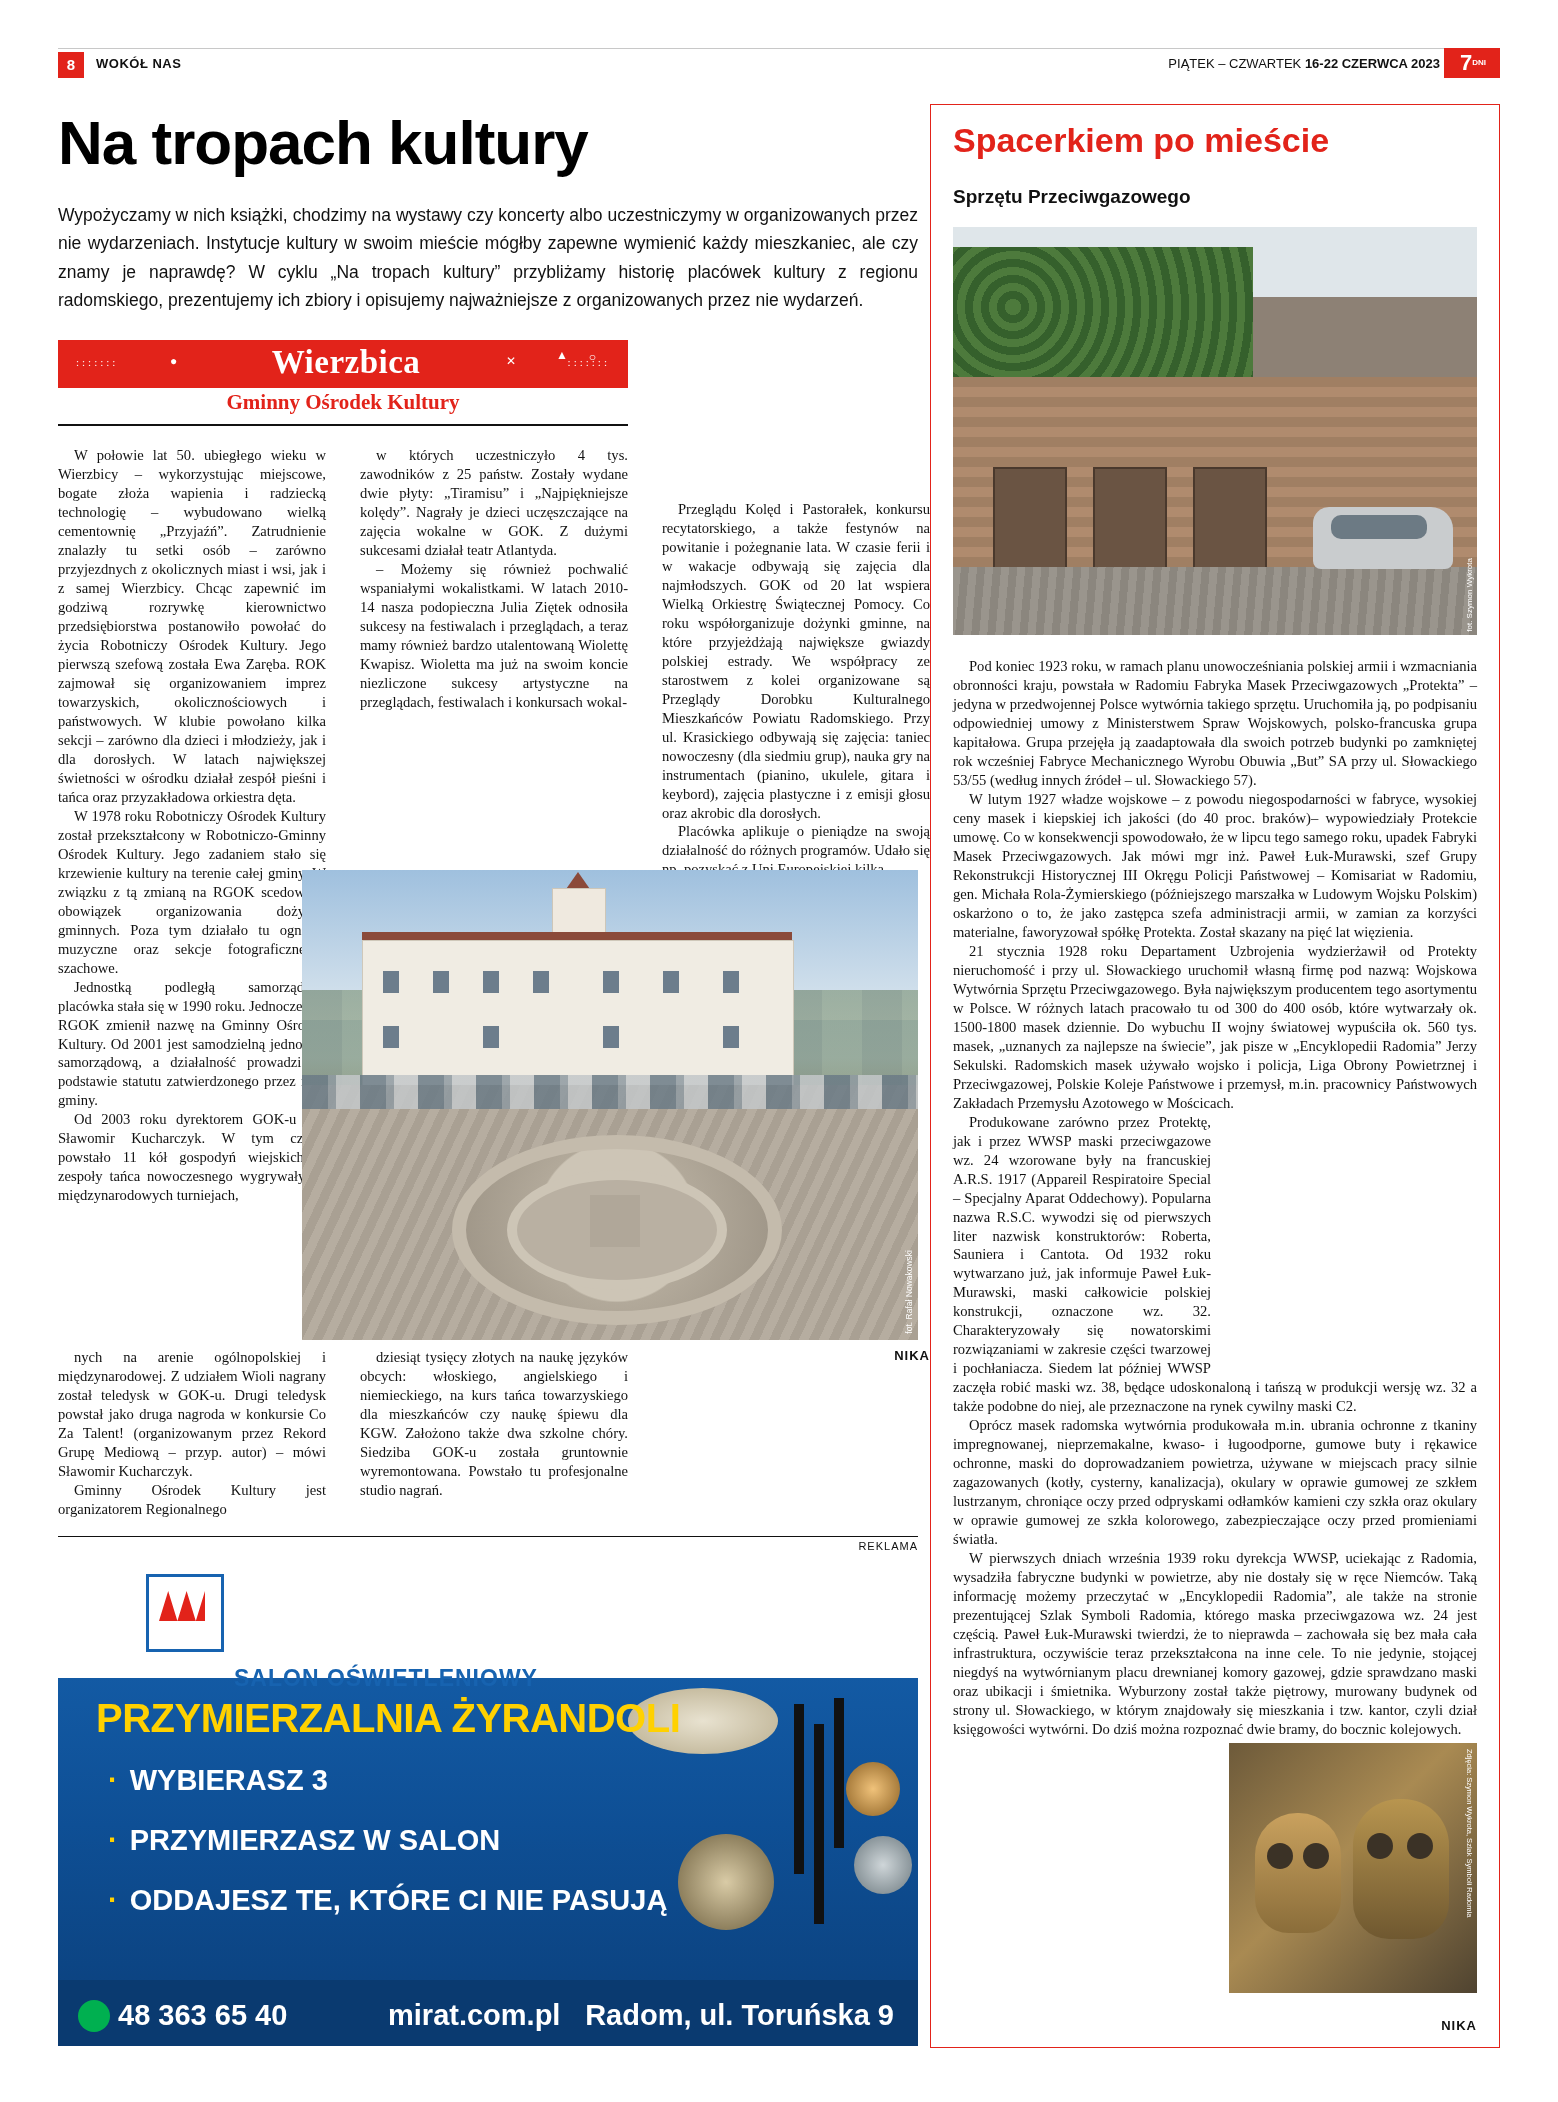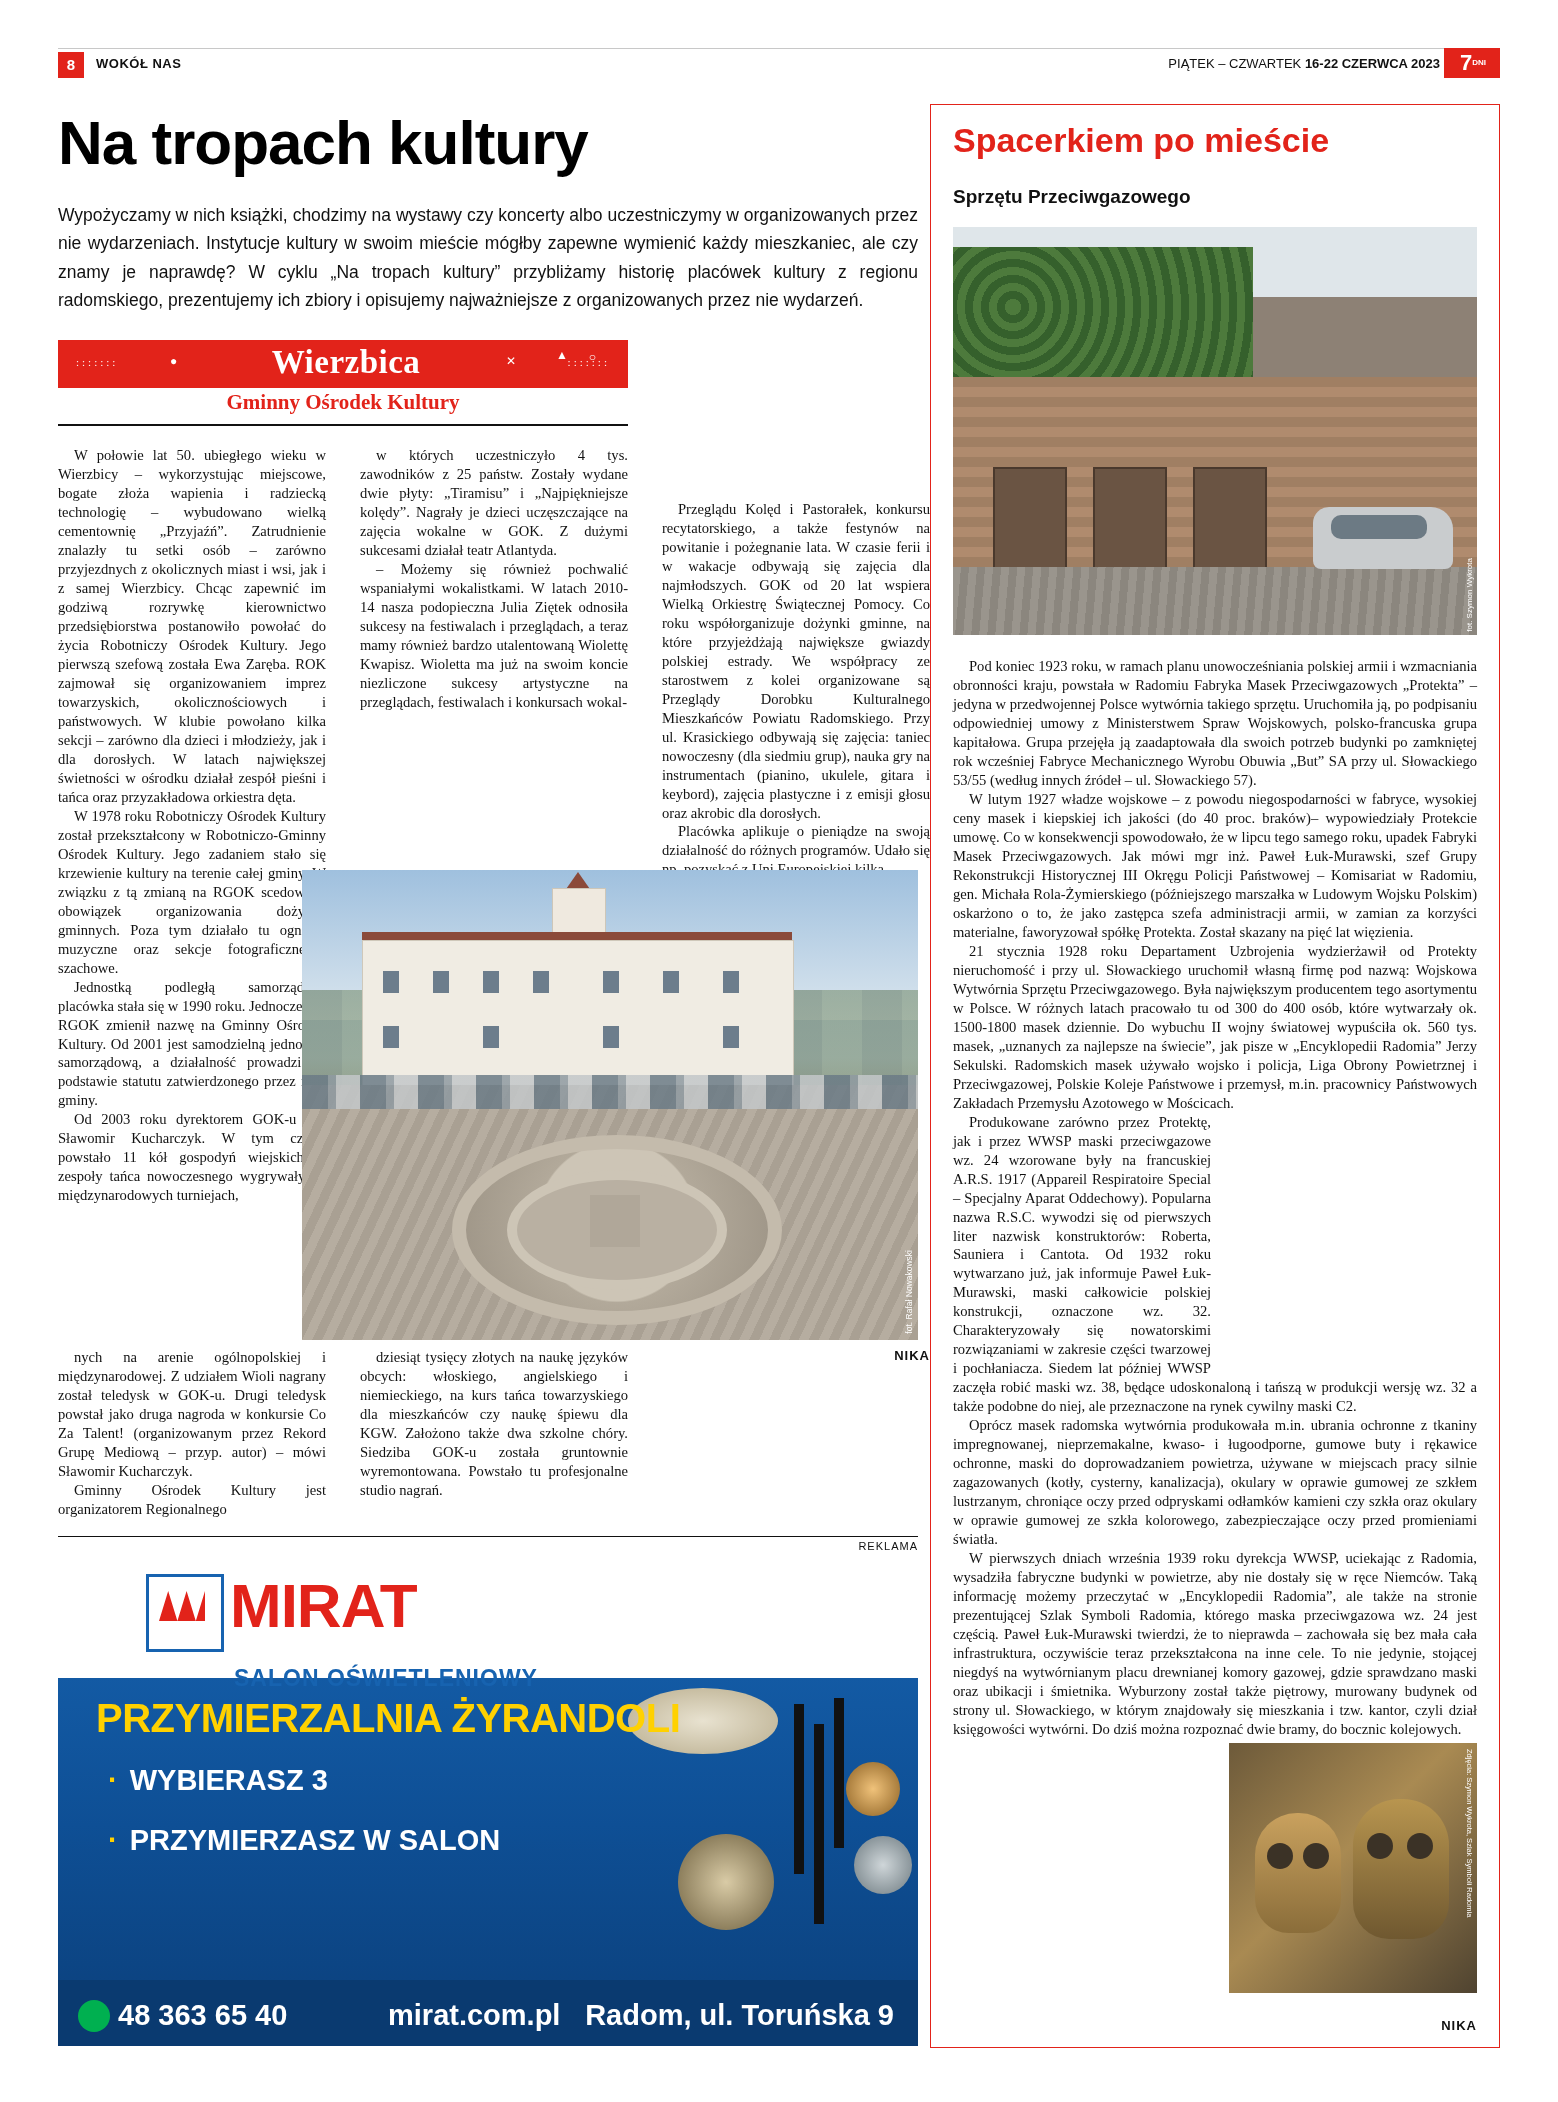--- a/index.html
+++ b/index.html
@@ -238,34 +238,34 @@
       <div class="nika">NIKA</div>
     </div>
   </div>
 
   <div class="reklama-rule"></div>
   <div class="reklama">REKLAMA</div>
 
   <div class="ad">
     <div class="ad-strip"></div>
     <div class="ad-logo"></div>
-    <div class="ad-mirat">MIRAT</div>
     <div class="ad-salon">SALON OŚWIETLENIOWY</div>
     <div class="ad-photo">
       <div class="chandelier" style="left:10px;top:4px;width:150px;height:66px;background:radial-gradient(#e8e2d0,#b9ad8d);"></div>
       <div class="chandelier" style="left:60px;top:150px;width:96px;height:96px;background:radial-gradient(#d9cba6,#6d5f3e);"></div>
       <div style="position:absolute;left:176px;top:20px;width:10px;height:170px;background:#111;"></div>
       <div style="position:absolute;left:196px;top:40px;width:10px;height:200px;background:#111;"></div>
       <div style="position:absolute;left:216px;top:14px;width:10px;height:150px;background:#111;"></div>
       <div class="chandelier" style="left:228px;top:78px;width:54px;height:54px;background:radial-gradient(#f0c27a,#8a5f22);"></div>
       <div class="chandelier" style="left:236px;top:152px;width:58px;height:58px;background:radial-gradient(#cfd6d9,#6d7a80);"></div>
     </div>
     <div class="ad-head">PRZYMIERZALNIA ŻYRANDOLI</div>
     <div class="ad-li" style="top:208px;"><span class="b">·</span><span>WYBIERASZ 3</span></div>
     <div class="ad-li" style="top:268px;"><span class="b">·</span><span>PRZYMIERZASZ W SALON</span></div>
+    <div class="ad-li" style="top:328px;"><span class="b">·</span><span>ODDAJESZ TE, KTÓRE CI NIE PASUJĄ</span></div>
     <div class="ad-bottom">
       <div class="ad-phicon"></div>
       <div class="ad-phone">48 363 65 40</div>
       <div class="ad-site">mirat.com.pl</div>
       <div class="ad-city">Radom, ul. Toruńska 9</div>
     </div>
   </div>
 
   <div class="right">
     <div class="r-pad">

